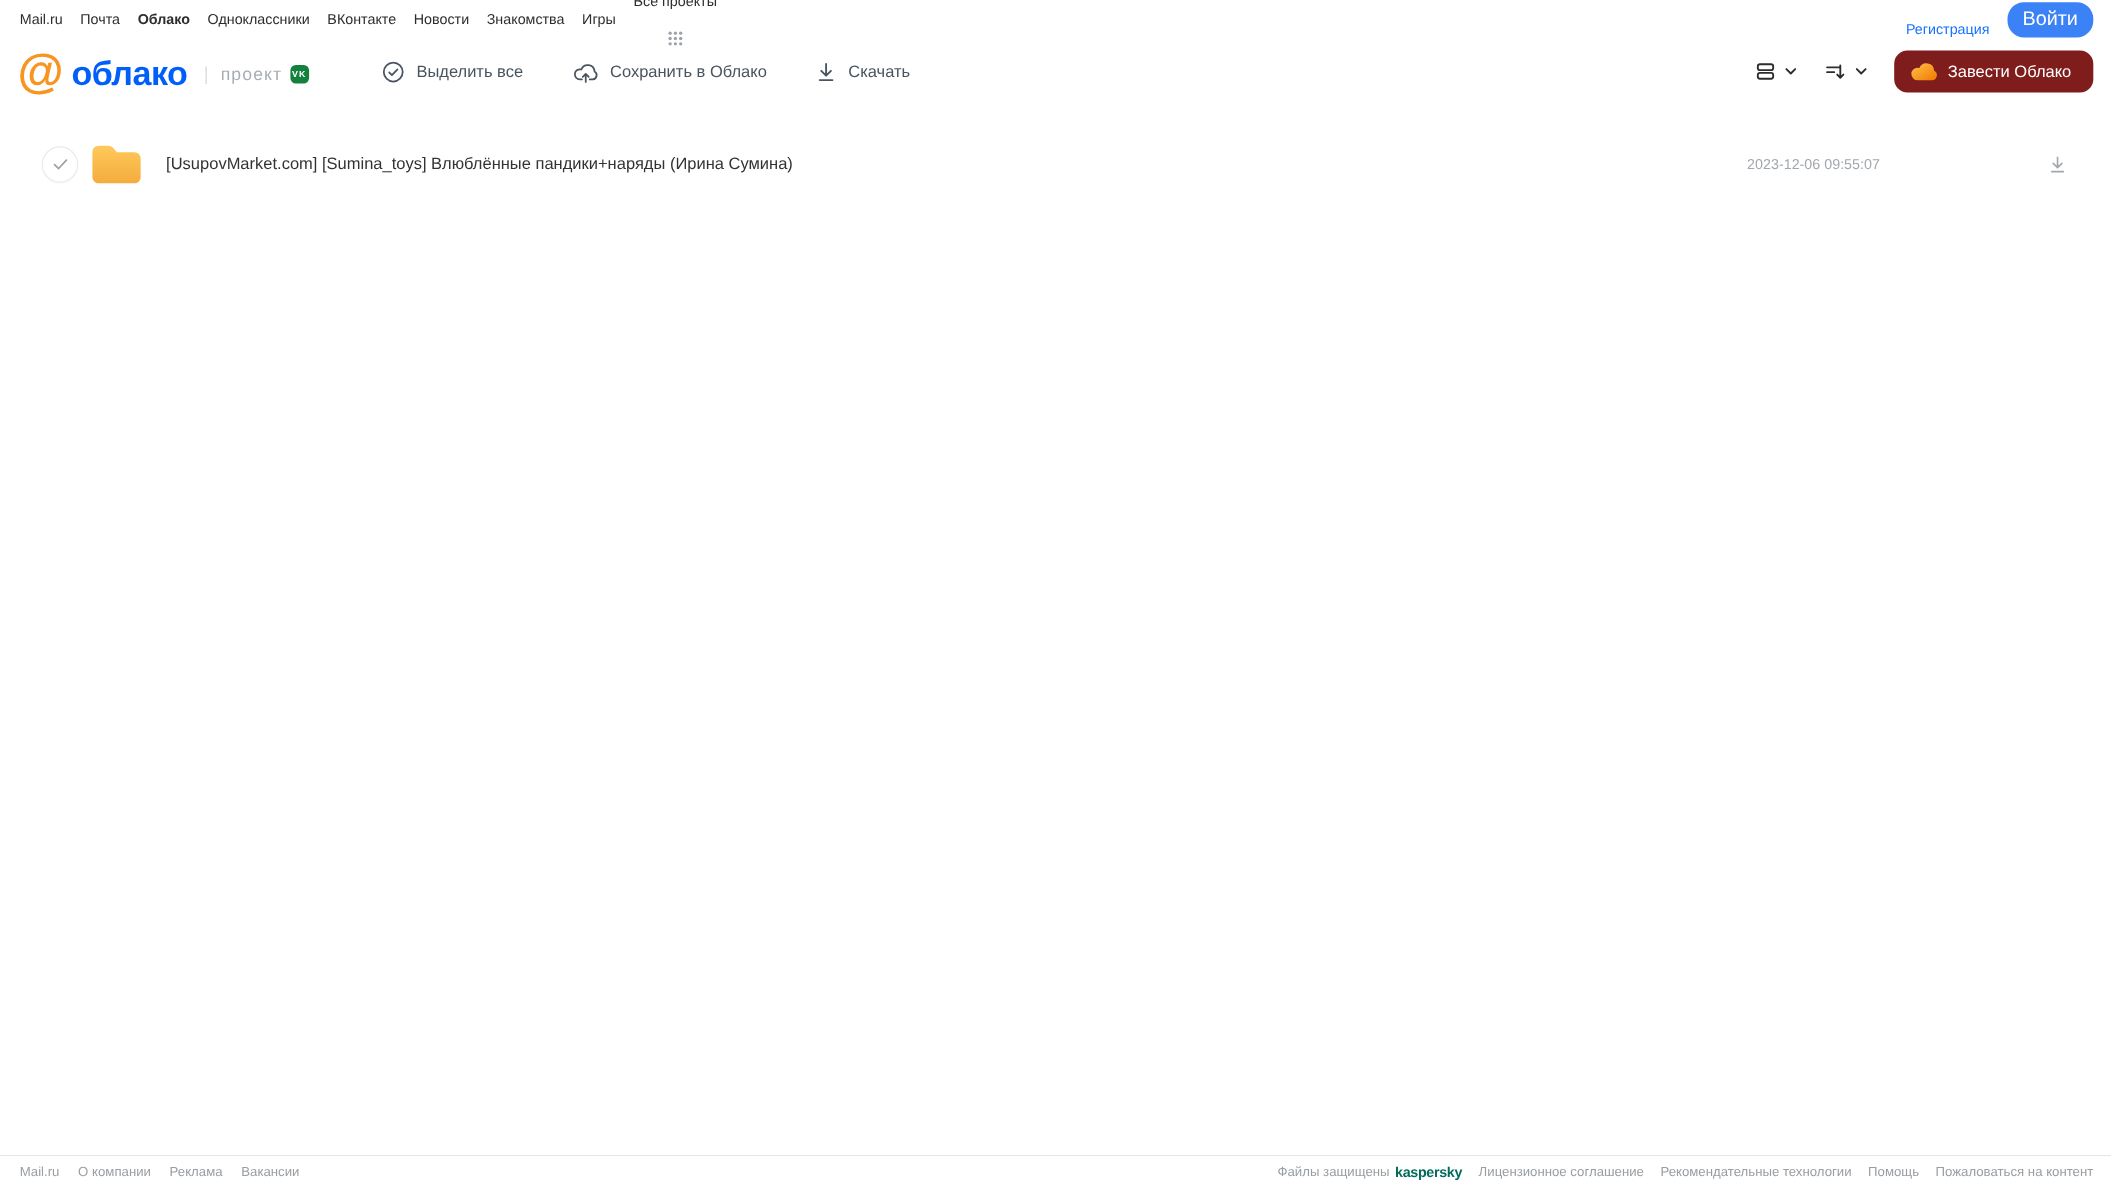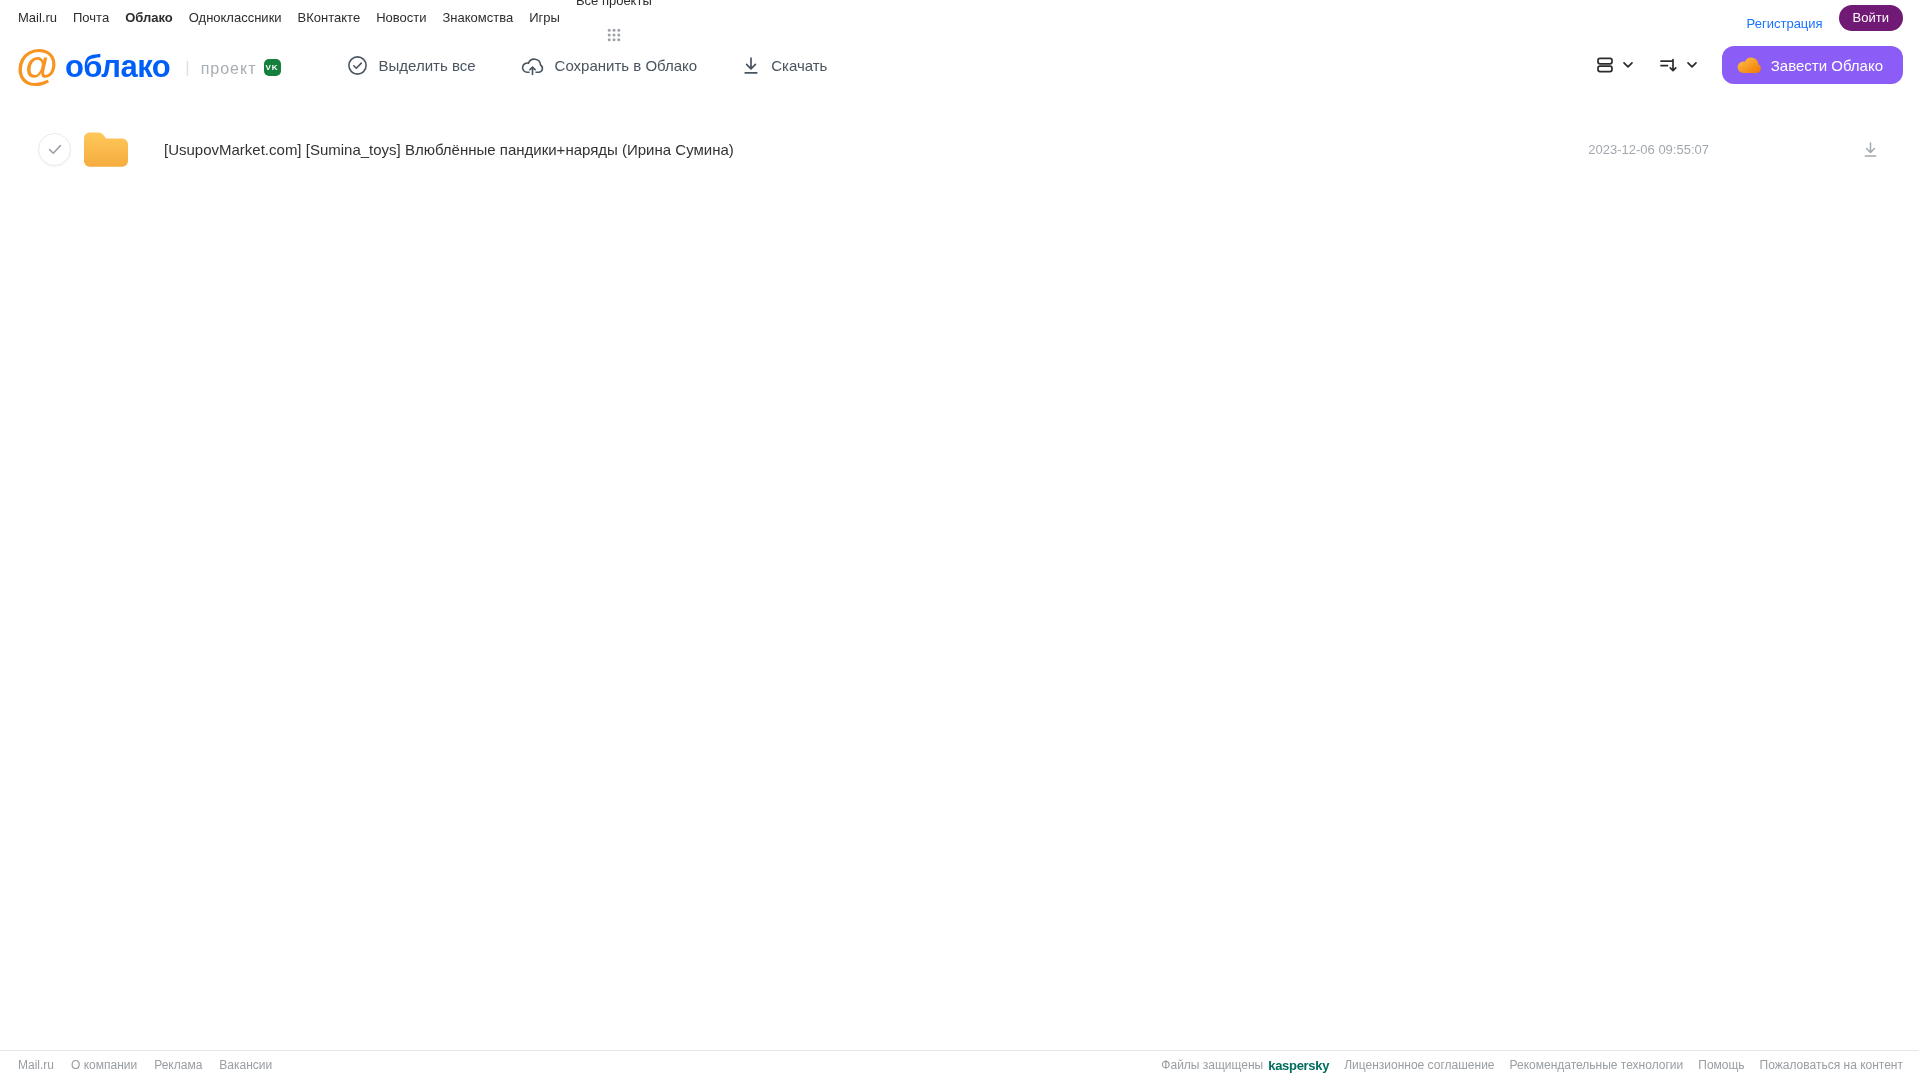--- a/index.html
+++ b/index.html
@@ -9,56 +9,56 @@
   
   .topnav { display:flex; align-items:center; height:33px; padding:2px 16px 0 18px;
     font-size:13px; color:#2c2d2e; }
   .topnav-left { display:flex; align-items:center; gap:16px; }
   .nav-item { cursor:pointer; white-space:nowrap; }
   .nav-item.active { font-weight:bold; }
   .allprojects { display:flex; align-items:center; gap:19px;flex-direction:column; }
   .grid-icon { display:inline-flex; margin-top:1px; }
   .topnav-right { margin-left:auto; display:flex; align-items:flex-end; gap:16px; }
   .reg-link { color:#1971FF; cursor:pointer; }
-  .login-btn { background:#701a75; color:#fff; border:none; border-radius:15px;
-    padding:5px 14px 6px; font-size:13px; font-family:inherit; cursor:pointer; }
+  .login-btn { background:#3b82f6; color:#fff; border:none; border-radius:15px;
+    padding:5px 14px 6px; font-size:18px; font-family:inherit; cursor:pointer; }
 
   
   .header { display:flex; align-items:center; height:64px; padding:0 16px 0 16px; }
   .logo { display:flex; align-items:flex-end; cursor:pointer; }
   .at-sign { font-size:43px; line-height:34px; font-weight:700; color:#F89420; }
   .logo-text { font-size:31px; line-height:31px; font-weight:700; color:#005FF9;
     letter-spacing:-0.5px; margin-left:7px; }
   .logo-sep { color:#DCDFE3; font-size:17px; line-height:22px; margin:0 11px 3px 15px; font-weight:400;}
   .project { color:#A8AEB4; font-size:16px; line-height:20px; letter-spacing:1px; margin-bottom:3px;
     display:flex; gap:7px; }
   .vk-badge { width:17px; height:17px; border-radius:5px; background:#15803d; color:#fff;
     font-size:8px; font-weight:700; display:flex; align-items:center; justify-content:center; }
 
   .toolbar { display:flex; align-items:center; gap:45px; margin-left:66px; }
   .toolbar-btn { display:flex; align-items:center; gap:11px; font-size:15px; color:#49545F;
     cursor:pointer; background:none; border:none; font-family:inherit; }
 
   .header-right { margin-left:auto; display:flex; align-items:center; gap:24px; }
   .icon-group { display:flex; align-items:center; gap:7px; cursor:pointer; }
-  .cloud-btn { display:flex; align-items:center; gap:10px; background:#8b5cf6; color:#fff;
+  .cloud-btn { display:flex; align-items:center; gap:10px; background:#7f1d1d; color:#fff;
     font-size:15px; border:none; border-radius:12px; padding:10px 20px 10px 15px;
     font-family:inherit; cursor:pointer; }
 
   
   .main { padding-left:18px; }
   .page-title { font-size:24px; font-weight:400; color:#000; margin-top:30px; }
 
   .file-row { display:flex; align-items:center; height:56px; margin-top:24px;
     padding:0 40px 0 20px; cursor:pointer; }
   .checkbox { width:33px; height:33px; border-radius:50%; border:1px solid #E8EAED;
     background:#fff; display:flex; align-items:center; justify-content:center; flex:none;
     box-shadow:0 1px 2px rgba(0,0,0,0.04); }
   .folder-wrap { margin-left:11px; flex:none; display:flex; }
-  .file-name { margin-left:36px; font-size:15px; color:#333; flex:1;
+  .file-name { margin-left:23px; font-size:15px; color:#333; flex:1;
     white-space:nowrap; overflow:hidden; text-overflow:ellipsis; }
   .file-date { font-size:13px; color:#A3A8AE; white-space:nowrap; }
   .row-download { margin-left:153px; display:flex; align-items:center; cursor:pointer; }
 
   
   .footer { position:absolute; left:0; right:0; bottom:0; height:29px;
     border-top:1px solid #E4E6E8; background:#fff; display:flex; align-items:center;
     padding:0 16px 0 18px; font-size:12px; color:#999EA3; }
   .footer-left { display:flex; align-items:center; gap:17px; }
   .footer-link { cursor:pointer; white-space:nowrap; }

